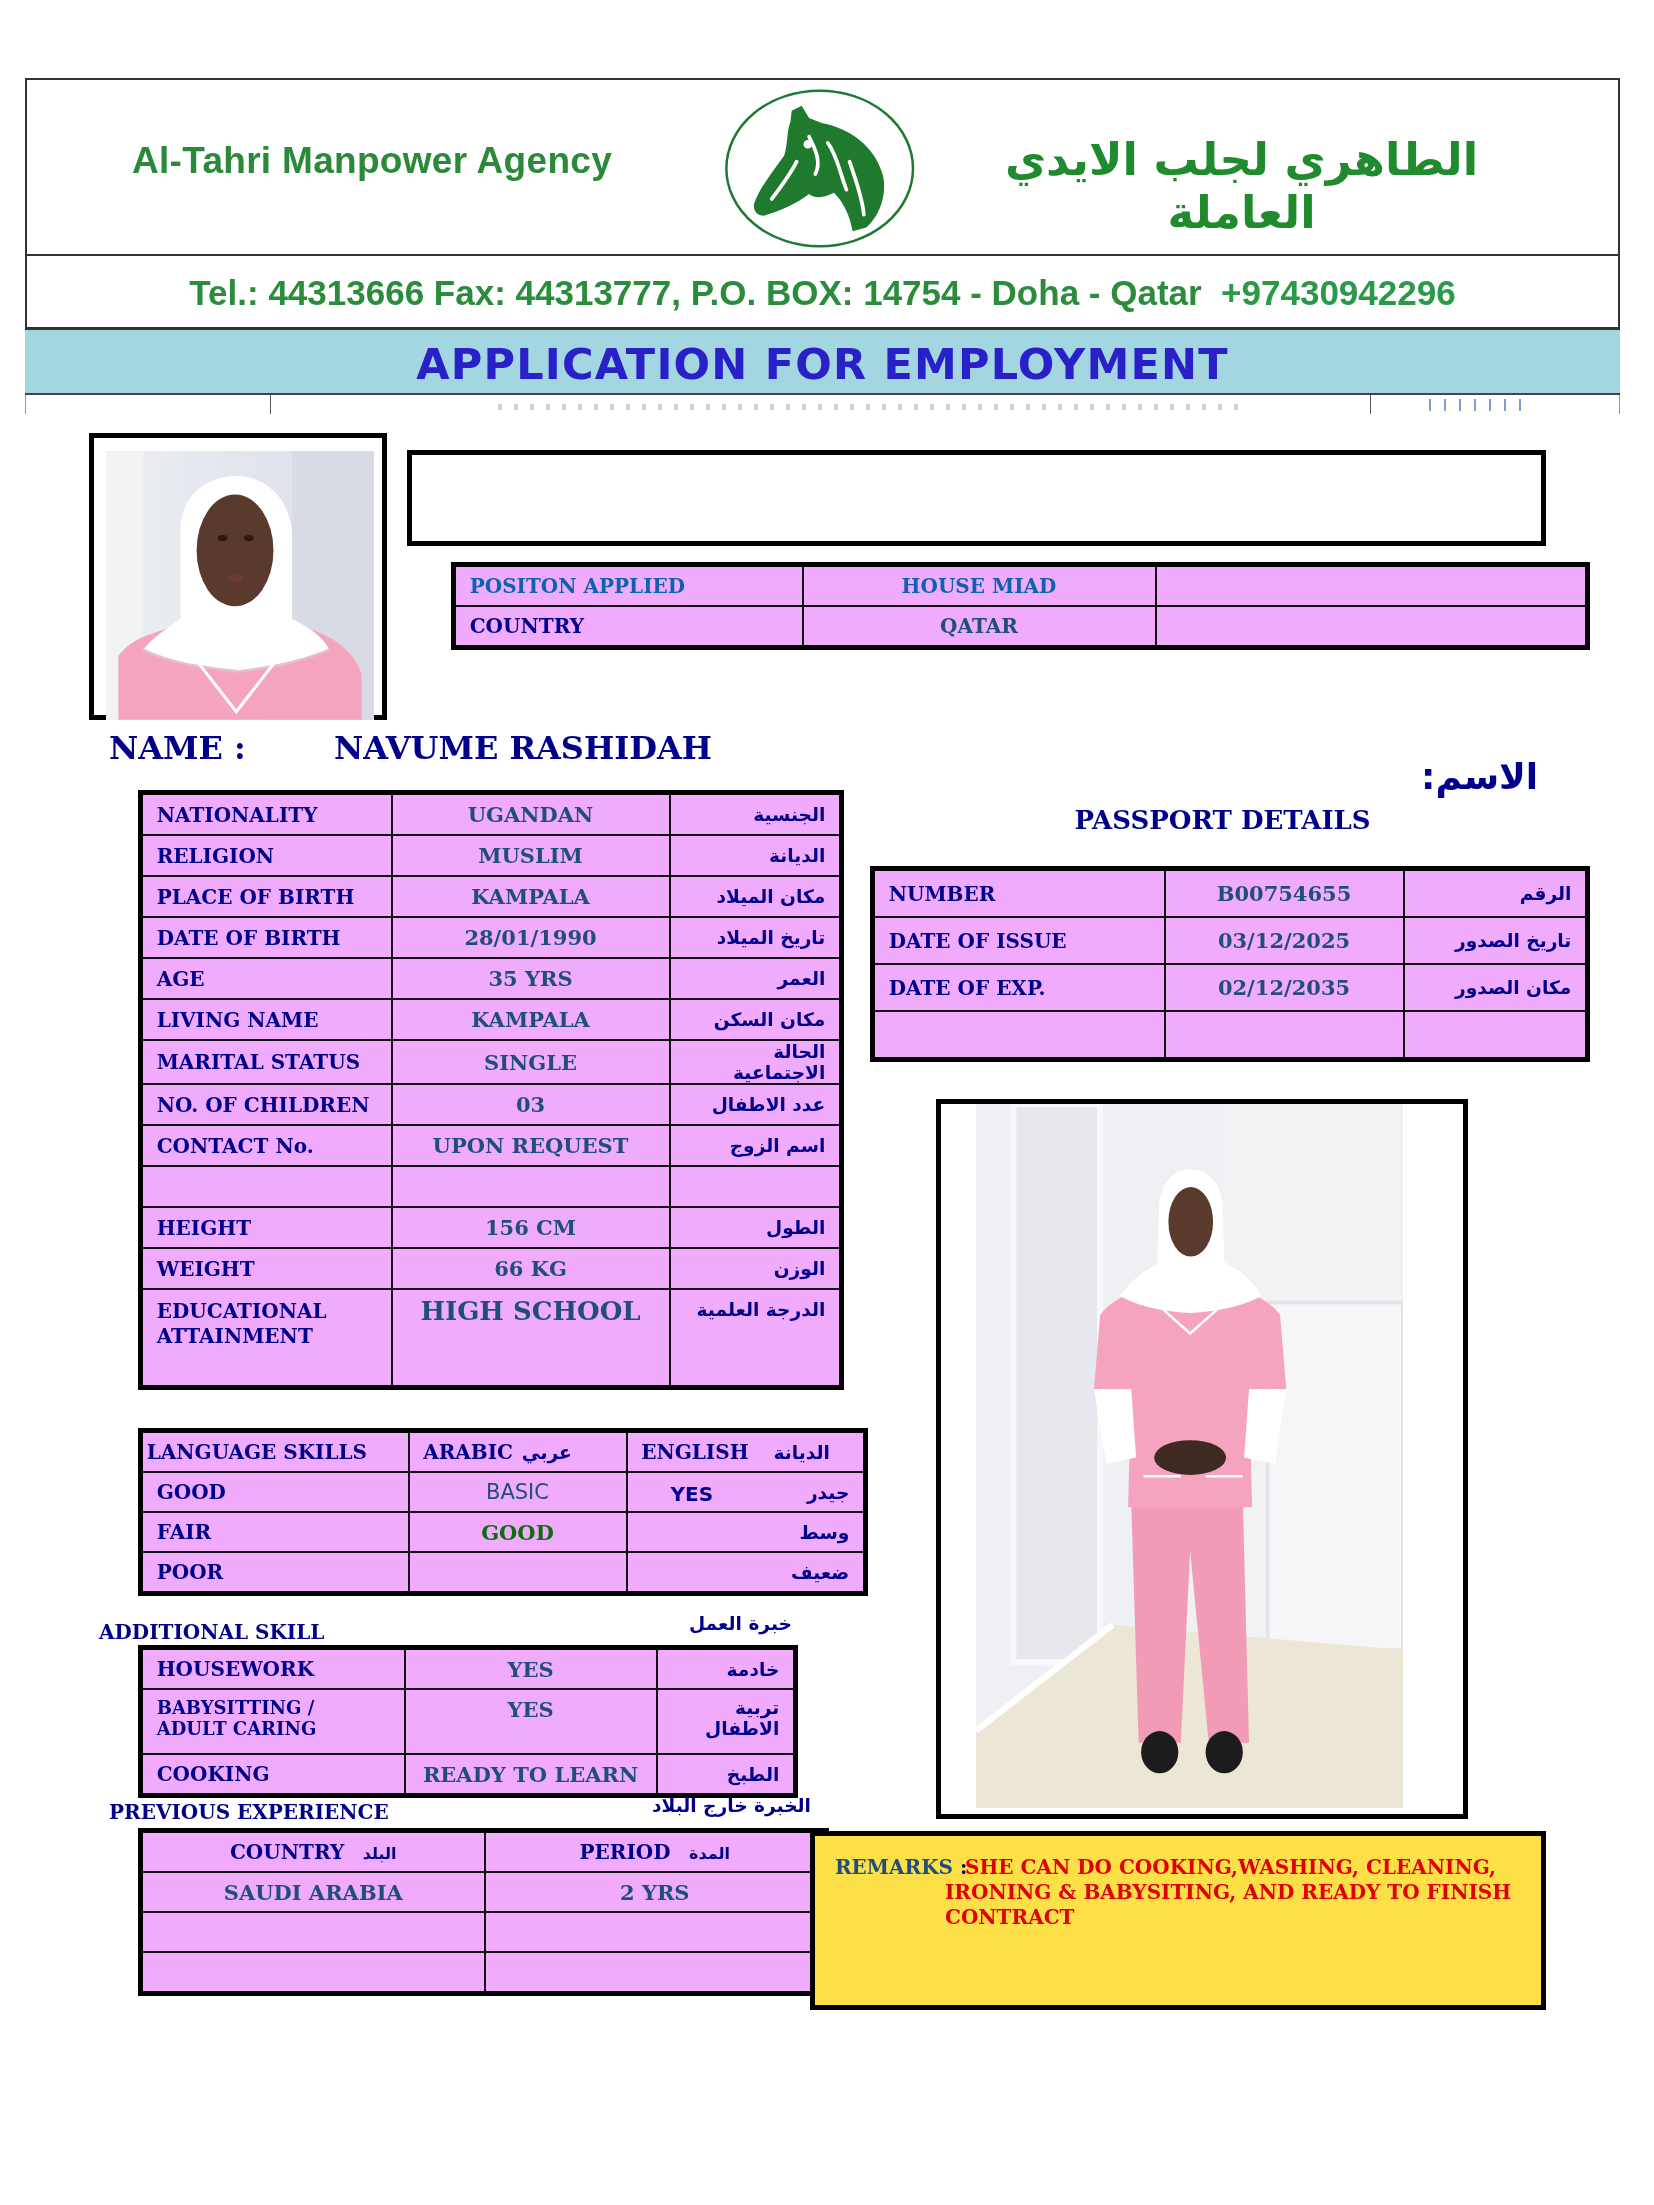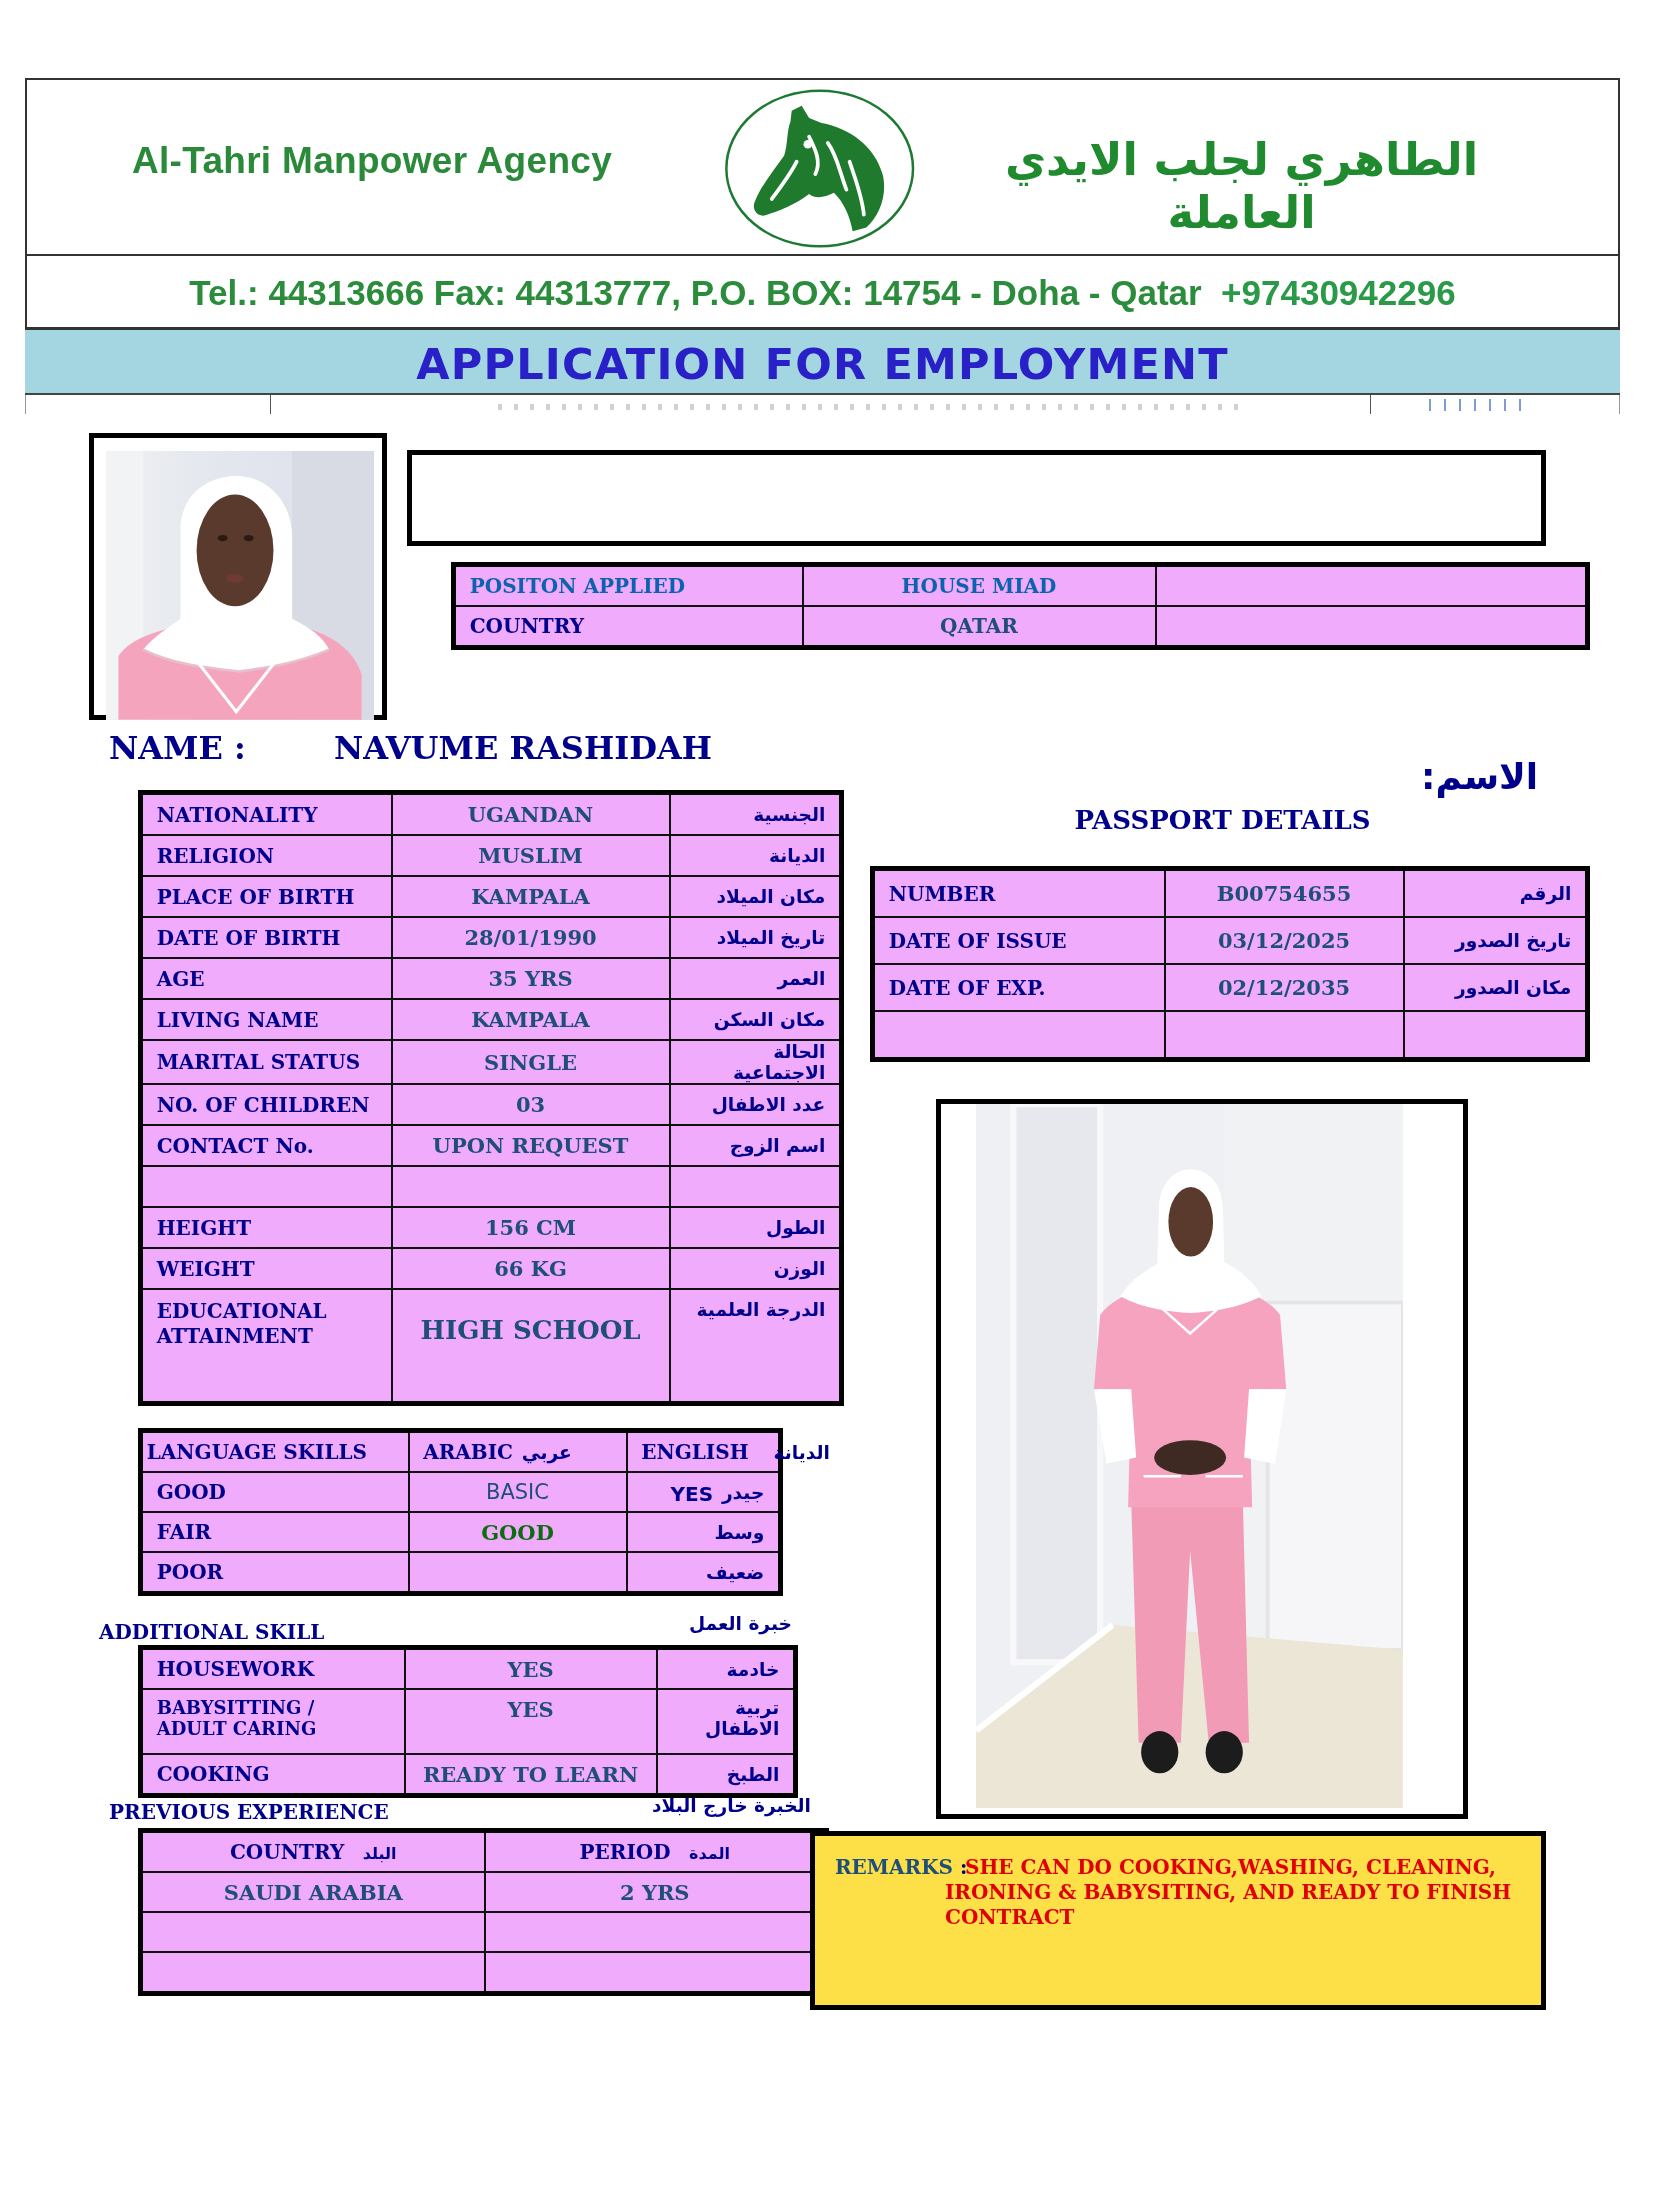--- a/index.html
+++ b/index.html
@@ -45,29 +45,29 @@
   #position-table .v0 { color:#0b63b0; }
   #position-table .l1,#position-table .l2 { color:#00008b; }
 
   #name-label { left:109px; top:729px; font-weight:bold; font-size:32px; color:#00008b; }
   #name-value { left:334px; top:729px; font-weight:bold; font-size:32px; color:#00008b; }
   #name-ar { left:1421px; top:756px; font-family:"DejaVu Sans", sans-serif; font-weight:bold; font-size:36px; color:#00008b; direction:rtl; }
 
   #personal-table { left:94px; top:790px; width:706px; }
   #personal-table td { height:39px; }
   #personal-table tr.edu td { height:86px; vertical-align:top; padding-top:8.7px; }
-  #personal-table tr.edu td.val { font-size:26px; padding-top:25px; }
+  #personal-table tr.edu td.val { font-size:26px; padding-top:6px; }
 
   #passport-title { left:819px; top:805px; width:807px; text-align:center; font-weight:bold; font-size:26px; color:#00008b; }
   #passport-table { left:826px; top:866px; width:720px; }
   #passport-table td { height:45px; }
   #passport-table .lbl { font-size:20px; }
   #passport-table .val { font-size:21px; }
 
-  #language-table { left:94px; top:1428px; width:645px; }
+  #language-table { left:94px; top:1428px; width:730px; }
   #language-table td { height:38px; }
   #language-table .hd0 { padding-left:3.7px; }
   #language-table .hd { color:#00008b; font-size:20px; text-align:left; }
   #language-table .hd .ar-inline { font-family:"DejaVu Sans", sans-serif; font-size:18.6px; margin-left:8.7px; }
   #language-table .hd.eng .ar-inline { margin-left:25px; }
   #language-table .basic { font-family:"DejaVu Sans", sans-serif; font-weight:normal; color:#1f4e79; }
   #language-table .good { color:#0e6b0e; }
   #language-table .eng-cell { position:relative; }
   #language-table .eng-cell .yes { position:absolute; left:43px; top:8.7px; color:#00008b; font-size:20px; }
 

